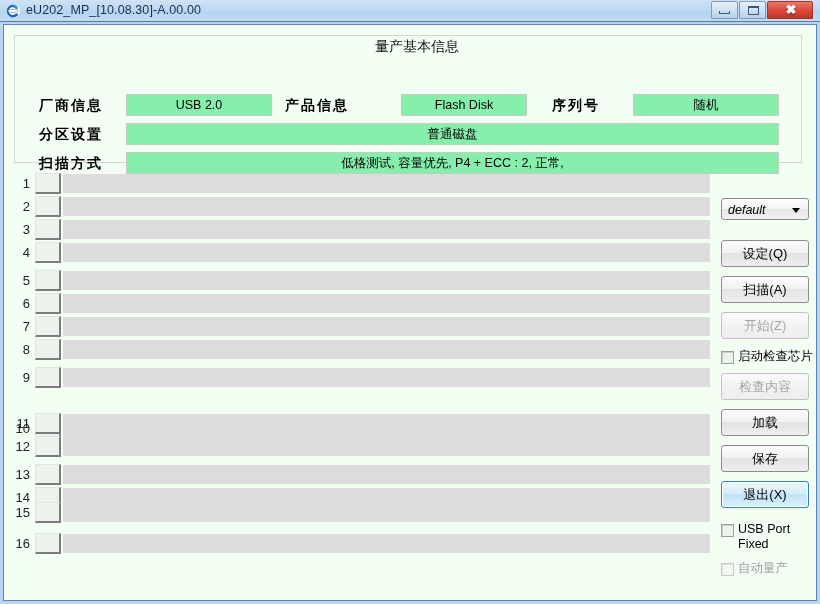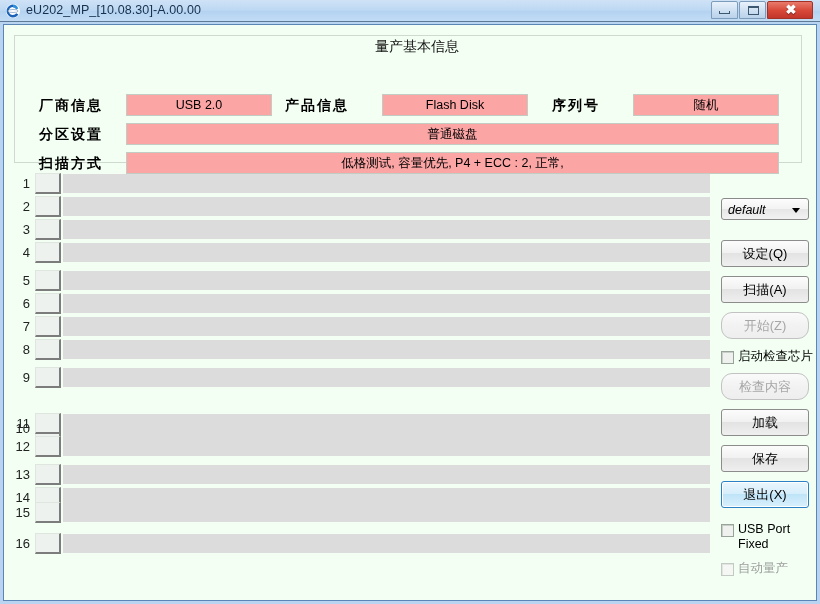--- a/index.html
+++ b/index.html
@@ -104,21 +104,21 @@
     font-size: 14px;
     font-weight: bold;
     color: #000;
     white-space: nowrap;
     letter-spacing: 2px;
   }
   .ifield {
     position: absolute;
     box-sizing: border-box;
     border: 1px solid #c3ccc3;
-    background: #fca5a5;
+    background: #86efac;
     font-size: 12.5px;
     color: #000;
     line-height: 20px;
     height: 22px;
     text-align: center;
     white-space: nowrap;
     overflow: hidden;
   }
 
   
@@ -188,21 +188,20 @@
     font-size: 13px;
     color: #000;
     text-align: center;
     line-height: 25px;
     white-space: nowrap;
   }
   .btn.disabled {
     color: #a6a6a6;
     border-color: #c2c2c2;
     background: linear-gradient(to bottom,#fafafa 0%,#f2f2f2 50%,#eeeeee 100%);
-    border-radius: 11px;
   }
   .btn.focused {
     border: 1px solid #2c80c4;
     background: linear-gradient(to bottom,#eaf6fd 0%,#d6eefb 47%,#bfe4f8 50%,#d9f0fc 100%);
     box-shadow: inset 0 0 0 1px #ffffff;
   }
 
   .cbrow { position: absolute; left: 10px; }
   .cbox {
     position: absolute; left: 0; top: 1px;
@@ -249,21 +248,21 @@
 
   <div id="client">
 
     <div id="groupbox">
       <div id="group-title">量产基本信息</div>
 
       <div class="ilabel" style="left:24px; top:61px;">厂商信息</div>
       <div class="ifield" style="left:111px; top:58px; width:146px;">USB 2.0</div>
 
       <div class="ilabel" style="left:270px; top:61px;">产品信息</div>
-      <div class="ifield" style="left:367px; top:58px; width:146px;">Flash Disk</div>
+      <div class="ifield" style="left:386px; top:58px; width:126px;">Flash Disk</div>
 
       <div class="ilabel" style="left:537px; top:61px;">序列号</div>
       <div class="ifield" style="left:618px; top:58px; width:146px;">随机</div>
 
       <div class="ilabel" style="left:24px; top:90px;">分区设置</div>
       <div class="ifield" style="left:111px; top:87px; width:653px;">普通磁盘</div>
 
       <div class="ilabel" style="left:24px; top:119px;">扫描方式</div>
       <div class="ifield" style="left:111px; top:116px; width:653px;">低格测试, 容量优先, P4 + ECC : 2, 正常,</div>
     </div>

